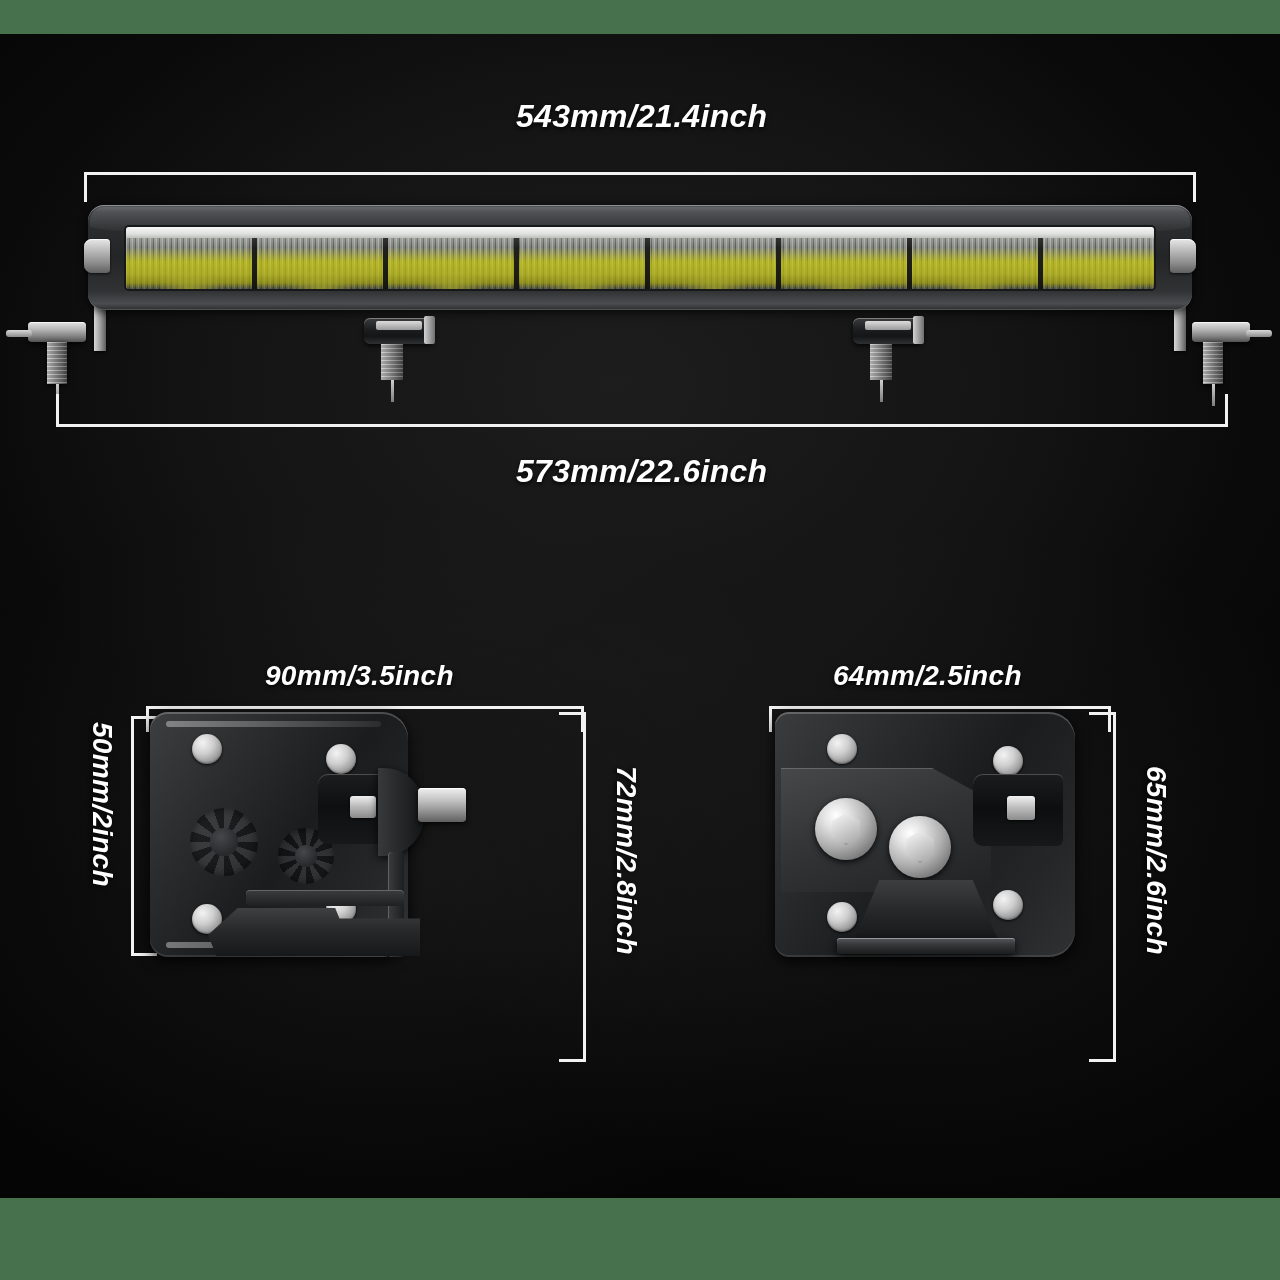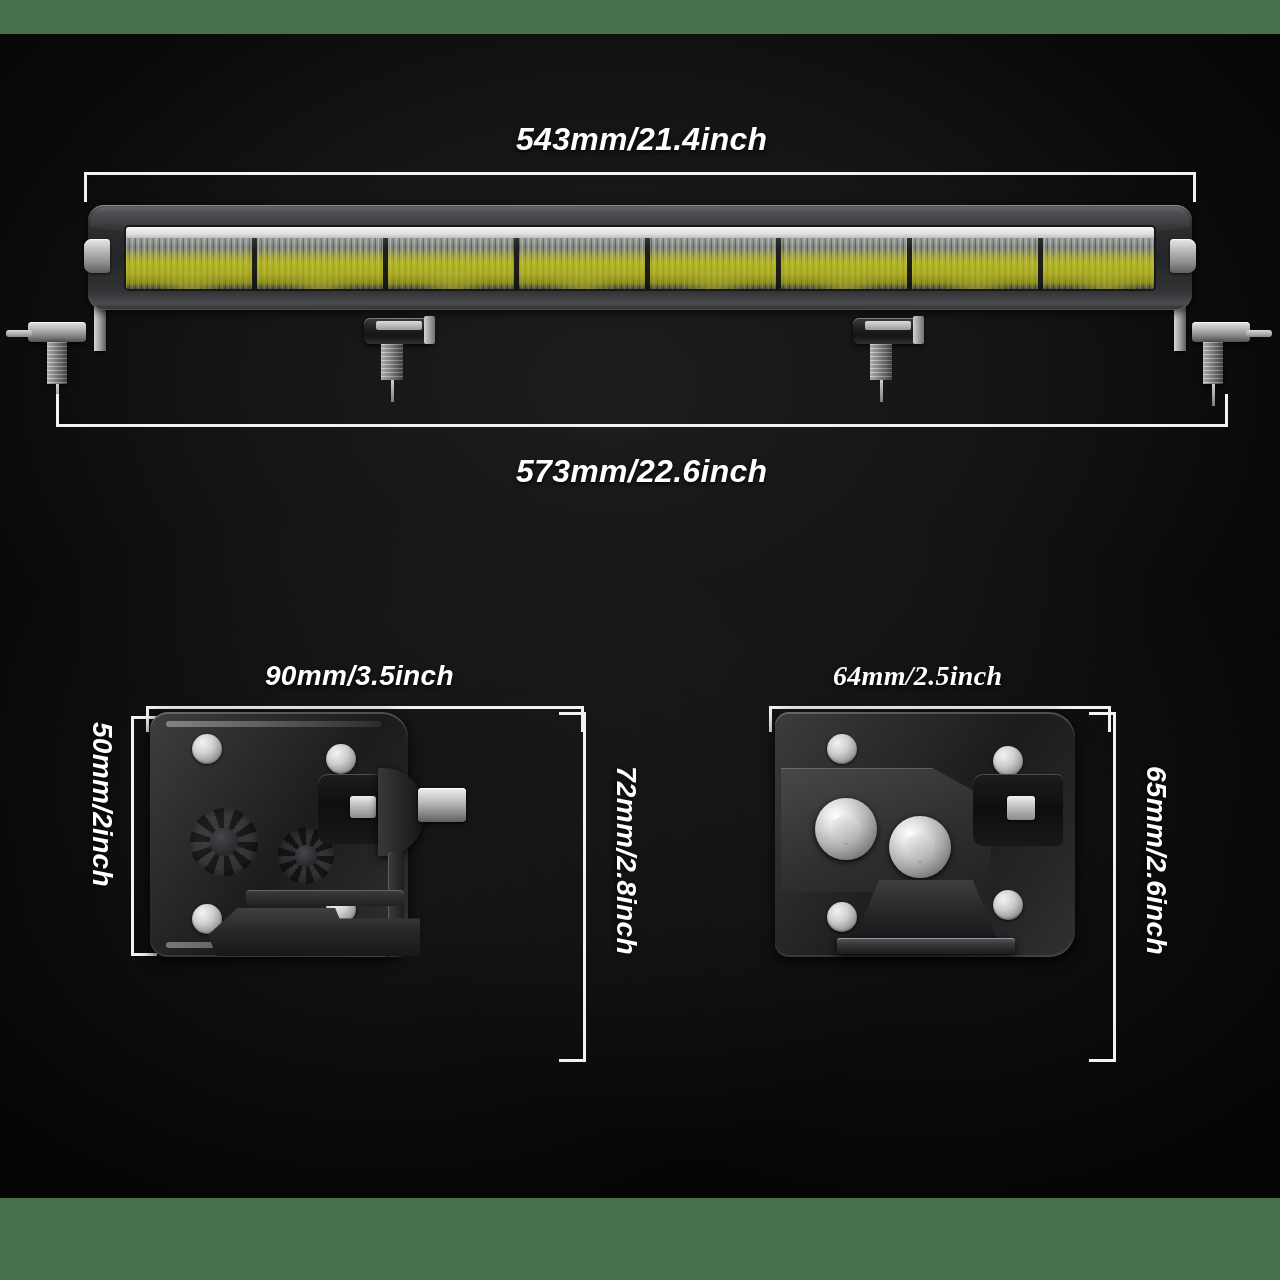--- a/index.html
+++ b/index.html
@@ -514,21 +514,21 @@
   <div class="band band-top"></div>
   <div class="band band-bottom"></div>
   <div class="backdrop"></div>
 
   <div>
 
     <div>
       <div class="dimline dim-h" style="left:84px; top:172px; width:1112px;"></div>
       <div class="dimline dim-v" style="left:84px; top:172px; height:30px;"></div>
       <div class="dimline dim-v" style="left:1193px; top:172px; height:30px;"></div>
-      <div class="dimlabel" style="left:516px; top:121px; font-size:32px;">543mm/21.4inch</div>
+      <div class="dimlabel" style="left:516px; top:98px; font-size:32px;">543mm/21.4inch</div>
     </div>
 
     <div class="bar-wrap">
 
       <div class="sidebracket sb-left"></div>
       <div class="sidebracket sb-right"></div>
 
       <div class="bar-body">
         <div class="pivot pivot-l"></div>
         <div class="pivot pivot-r"></div>
@@ -631,21 +631,21 @@
       <div class="dimlabel vert" style="left:642px; top:766px; font-size:28px; transform:rotate(90deg);">72mm/2.8inch</div>
     </div>
   </div>
 
   <div>
 
     <div>
       <div class="dimline dim-h" style="left:769px; top:706px; width:342px;"></div>
       <div class="dimline dim-v" style="left:769px; top:706px; height:26px;"></div>
       <div class="dimline dim-v" style="left:1108px; top:706px; height:26px;"></div>
-      <div class="dimlabel" style="left:833px; top:660px; font-size:28px;font-family:Liberation Serif, serif;">64mm/2.5inch</div>
+      <div class="dimlabel" style="left:833px; top:660px; font-size:28px;">64mm/2.5inch</div>
     </div>
 
     <div class="rearview">
       <div class="rv-housing">
         <div class="rv-plate"></div>
 
         <div class="screw" style="left:52px;  top:22px;  width:30px; height:30px;"></div>
         <div class="screw" style="left:218px; top:34px;  width:30px; height:30px;"></div>
         <div class="screw" style="left:52px;  top:190px; width:30px; height:30px;"></div>
         <div class="screw" style="left:218px; top:178px; width:30px; height:30px;"></div>

